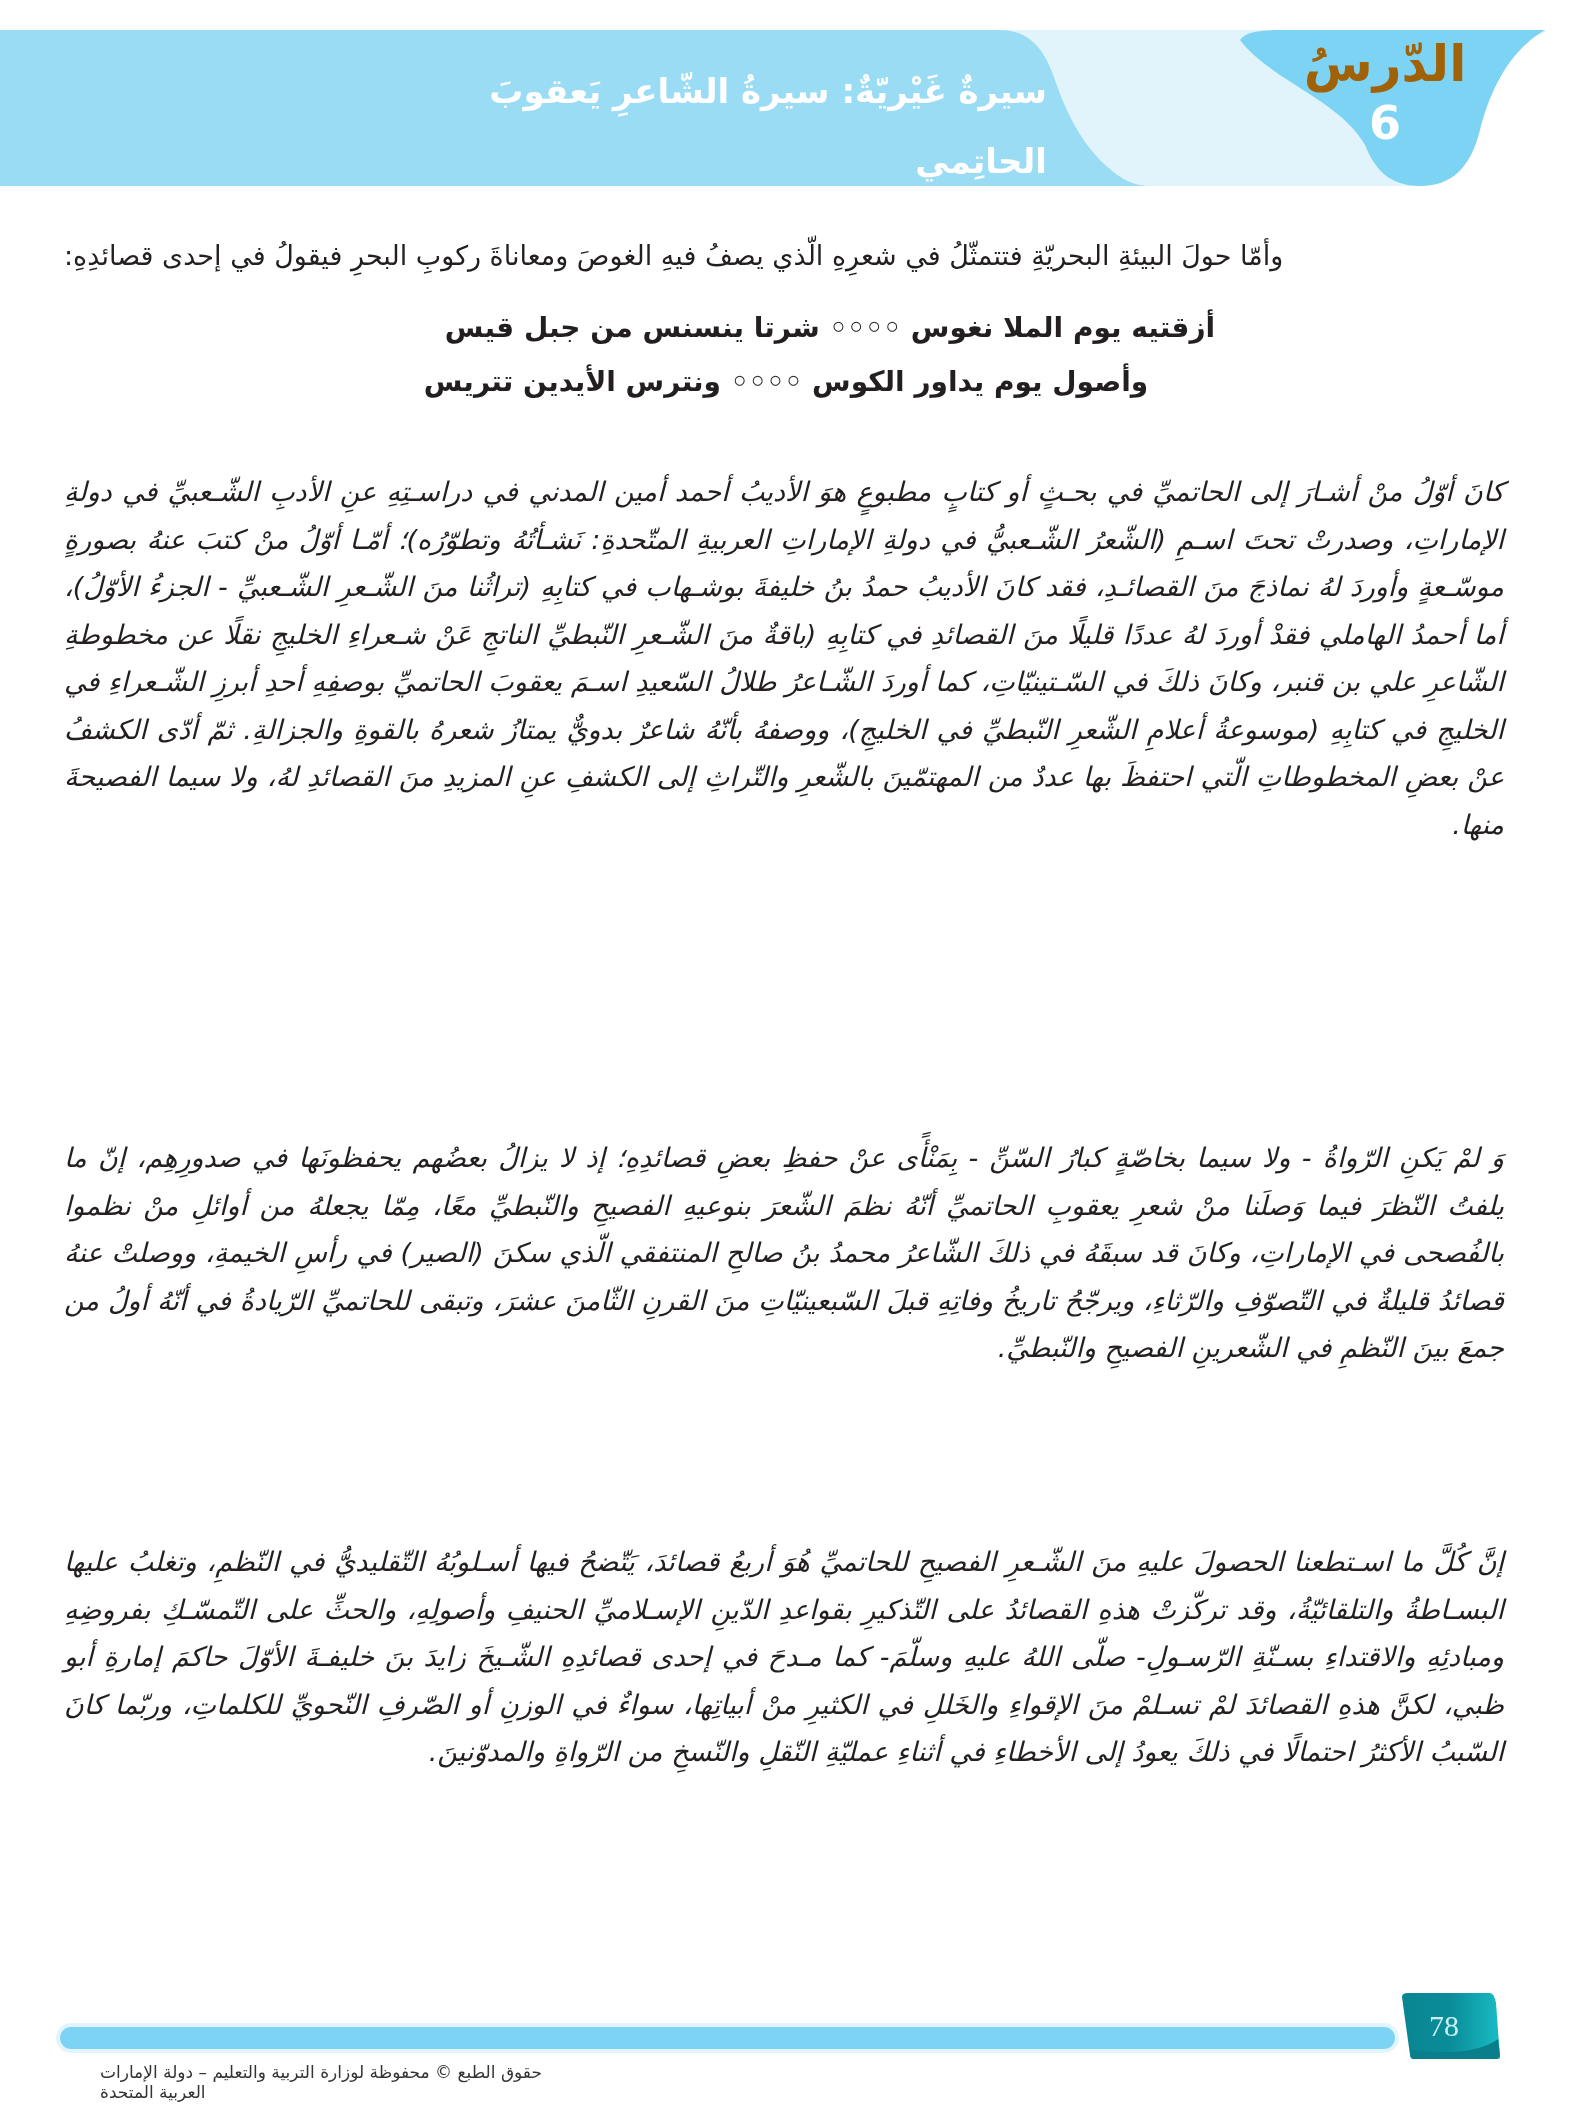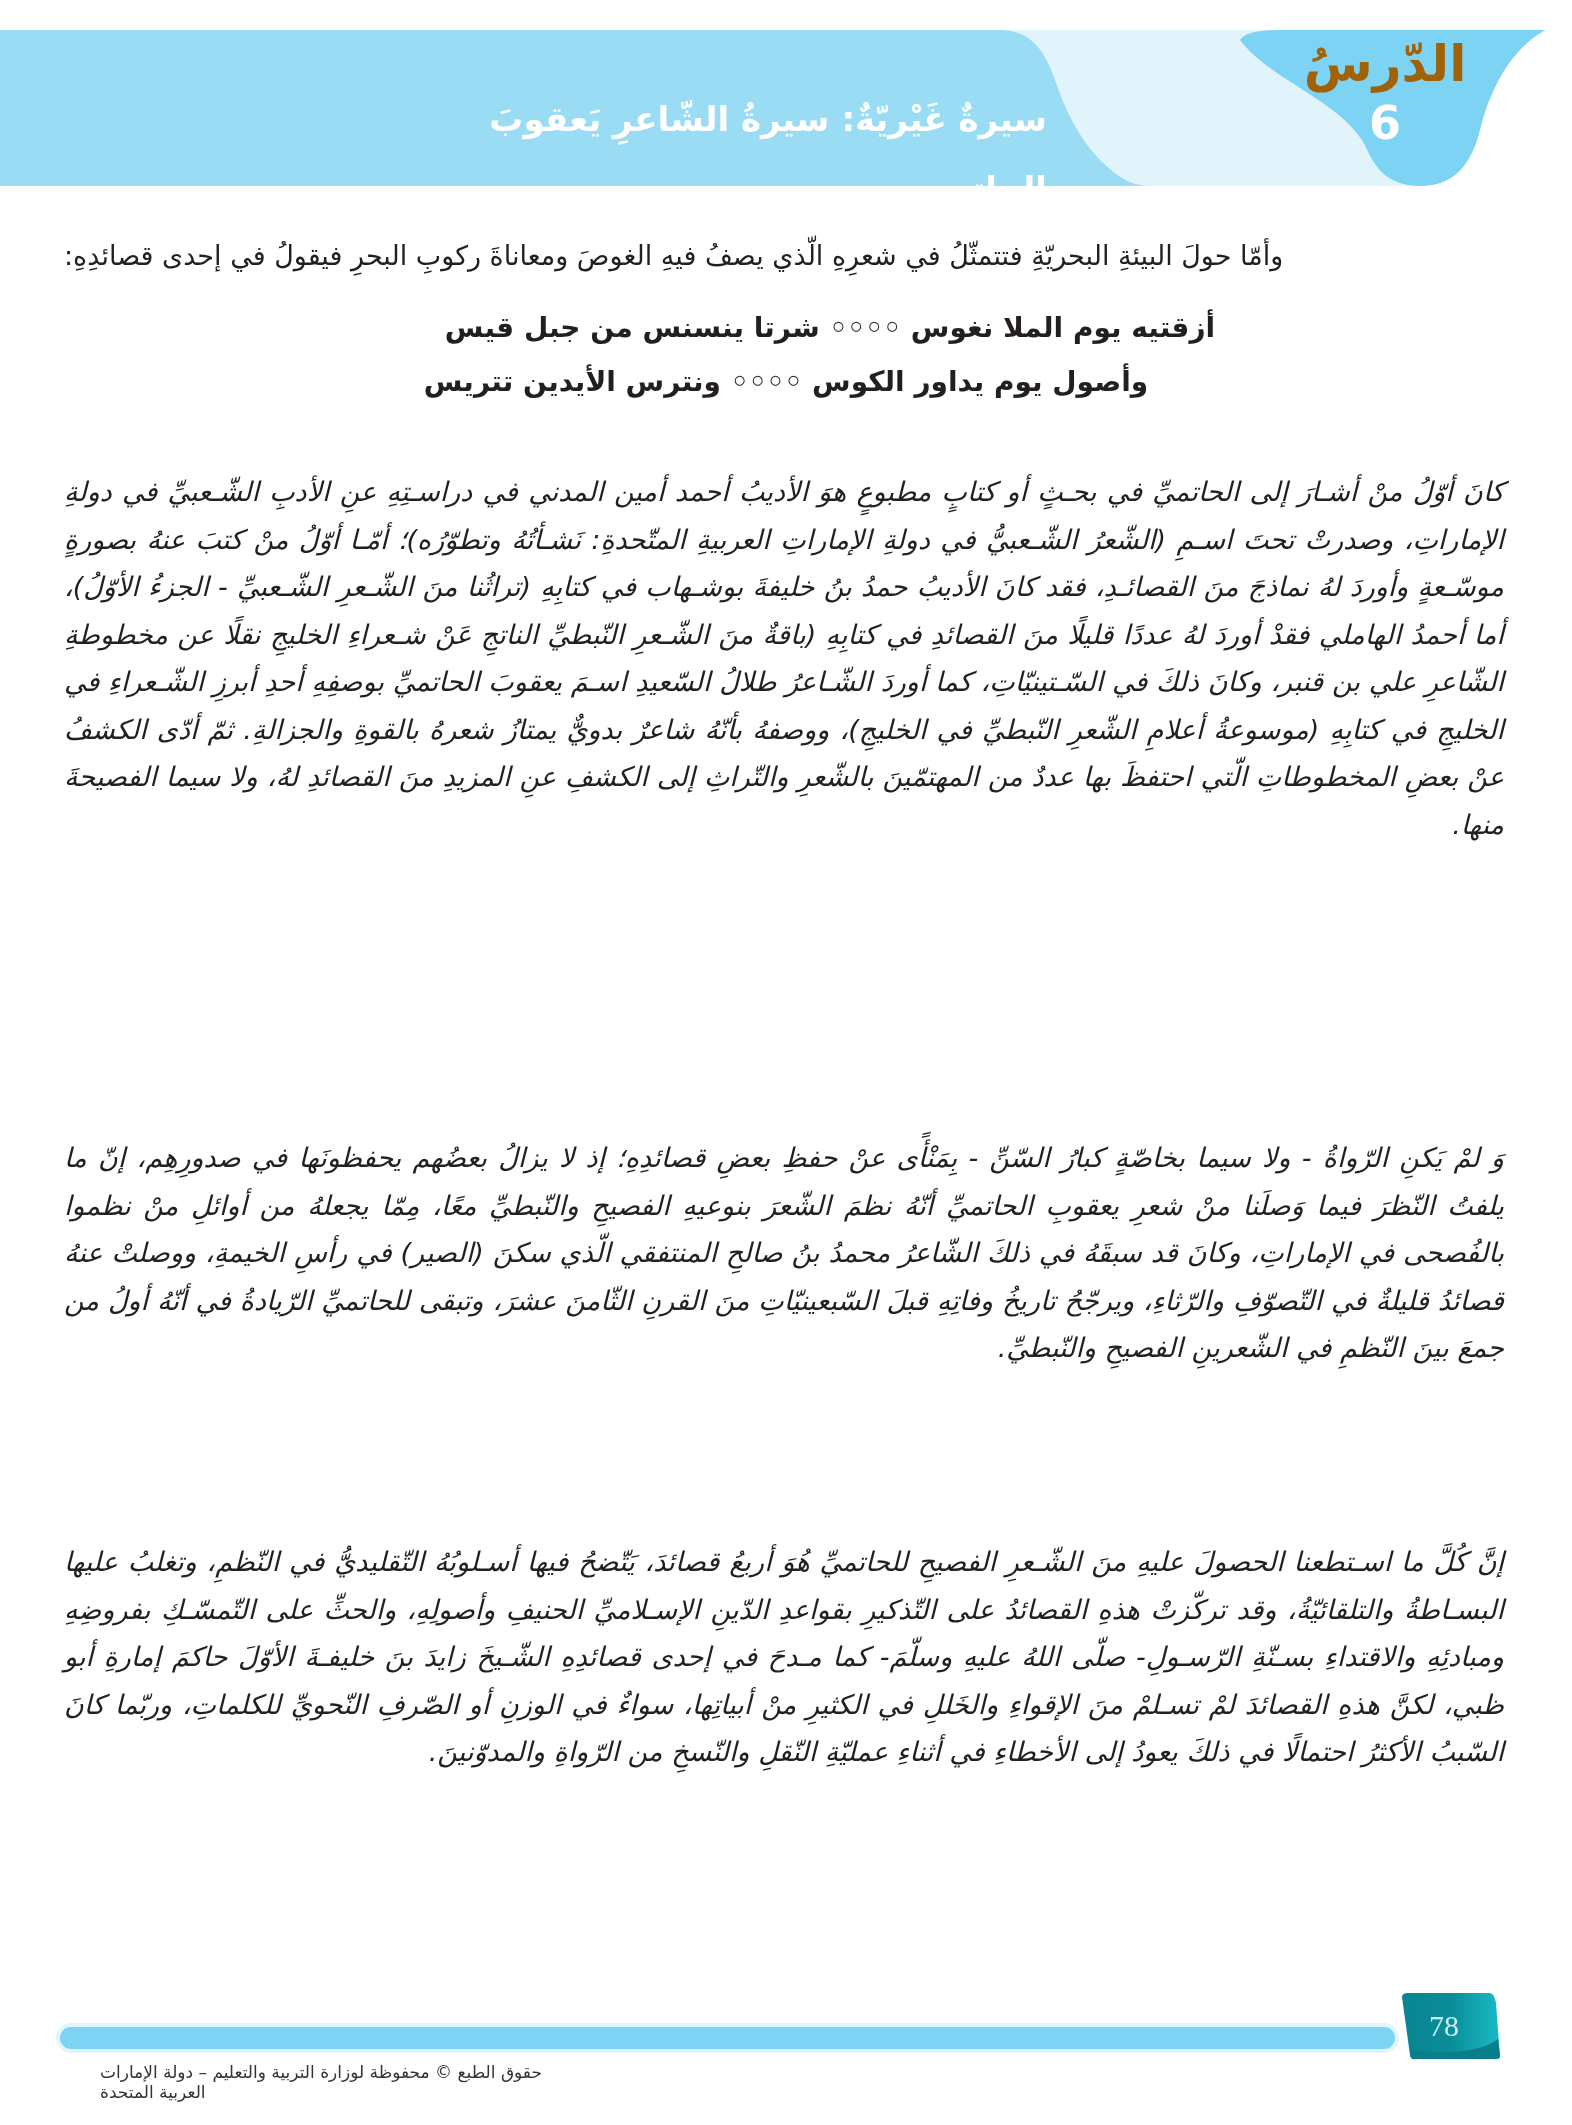--- a/index.html
+++ b/index.html
@@ -1,20 +1,20 @@
 <!DOCTYPE html>
 <html lang="ar" dir="rtl"><head>
 <meta charset="utf-8">
 <style>
   html, body { margin:0; padding:0; background:#ffffff; }
   body { width:1572px; height:2125px; position:relative; overflow:hidden;
          font-family:"DejaVu Sans", "Liberation Sans", sans-serif; color:#231f20; }
   .banner { position:absolute; left:0; top:30px; width:1545px; height:156px; }
   .banner svg { position:absolute; left:0; top:0; }
-  .lesson-title { position:absolute; right:525px; top:84px; width:700px; 
+  .lesson-title { position:absolute; right:525px; top:56px; width:700px; 
                   font-size:34px; font-weight:bold; color:#ffffff; line-height:70px; direction:rtl; }
   .lesson-label { position:absolute; left:1290px; top:36px; width:190px; text-align:center;
                   color:#a16207; font-size:50px; font-weight:bold; line-height:56px; }
   .lesson-num { position:absolute; left:1290px; top:95px; width:190px; text-align:center;
                 color:#ffffff; font-size:46px; font-weight:bold; line-height:56px; }
   .intro { position:absolute; right:68px; top:232px; width:1440px; text-align:left;
            font-size:27px; line-height:48px; direction:rtl; }
   .verse { position:absolute; left:0; width:1572px; text-align:center; font-size:28px;
            font-weight:bold; direction:rtl; line-height:44px; }
   .para { position:absolute; right:68px; width:1440px; text-align:justify; text-align-last:right;

